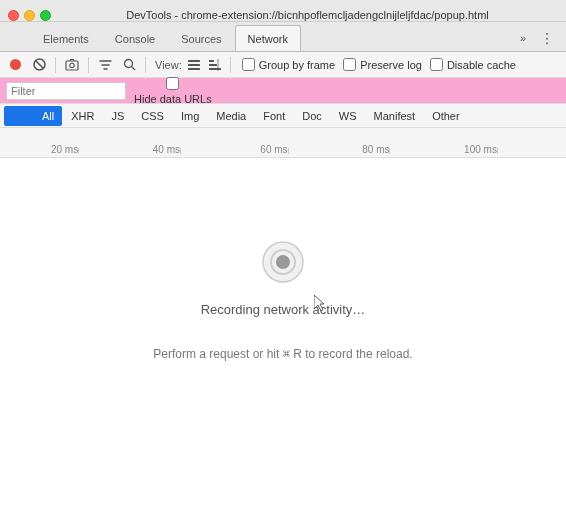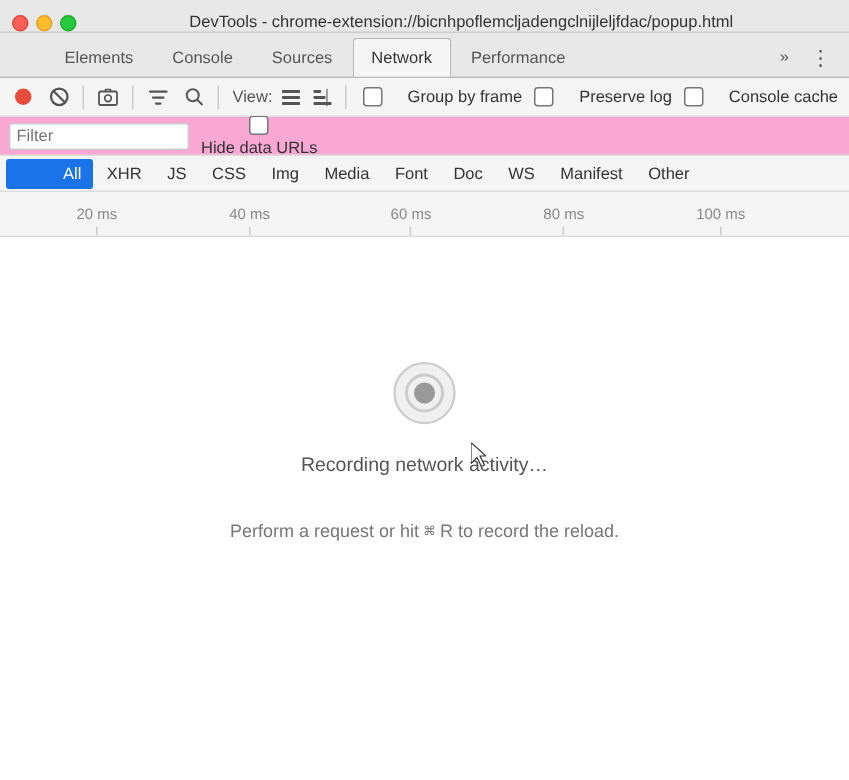--- a/index.html
+++ b/index.html
@@ -150,21 +150,21 @@
       display: flex;
       align-items: center;
       gap: 3px;
       margin-left: 6px;
     }
     .toolbar-checkbox-group label {
       font-size: 11px;
       color: #333;
       display: flex;
       align-items: center;
-      gap: 17px;
+      gap: 4px;
       cursor: pointer;
     }
 
     
     .filter-bar {
       background: #f9a8d4;
       height: 26px;
       display: flex;
       align-items: center;
       border-bottom: 1px solid #ddd;
@@ -232,21 +232,21 @@
       display: flex;
       align-items: center;
       border-bottom: 1px solid #ddd;
       position: relative;
       overflow: hidden;
     }
     .tick-mark {
       position: absolute;
       bottom: 0;
       display: flex;
-      flex-direction: column;
+      flex-direction: row;
       align-items: center;
     }
     .tick-label {
       font-size: 10px;
       color: #888;
       margin-bottom: 2px;
     }
     .tick-line {
       width: 1px;
       height: 6px;
@@ -317,23 +317,20 @@
     <span>Elements</span>
   </div>
   <div class="tab">
     <span>Console</span>
   </div>
   <div class="tab">
     <span>Sources</span>
   </div>
   <div class="tab active">
     <span>Network</span>
-  </div>
-  <div class="tab">
-    <span>Performance</span>
   </div>
   <div class="tab-overflow">
     <div class="tab-more">»</div>
     <div class="kebab-btn">⋮</div>
   </div>
 </div>
 
 <div class="toolbar">
 
   <div class="toolbar-btn record-active">
@@ -399,21 +396,21 @@
   </div>
   <div class="toolbar-checkbox-group">
     <label>
       <input type="checkbox" style="">
       <span>Preserve log</span>
     </label>
   </div>
   <div class="toolbar-checkbox-group">
     <label>
       <input type="checkbox" style="">
-      <span>Console cache</span>
+      <span>Disable cache</span>
     </label>
   </div>
 </div>
 
 <div class="filter-bar">
   <div class="filter-input-wrap">
     <input class="filter-input" type="text" placeholder="Filter" style="">
   </div>
   <label class="hide-data-urls">
     <input type="checkbox" style="">

